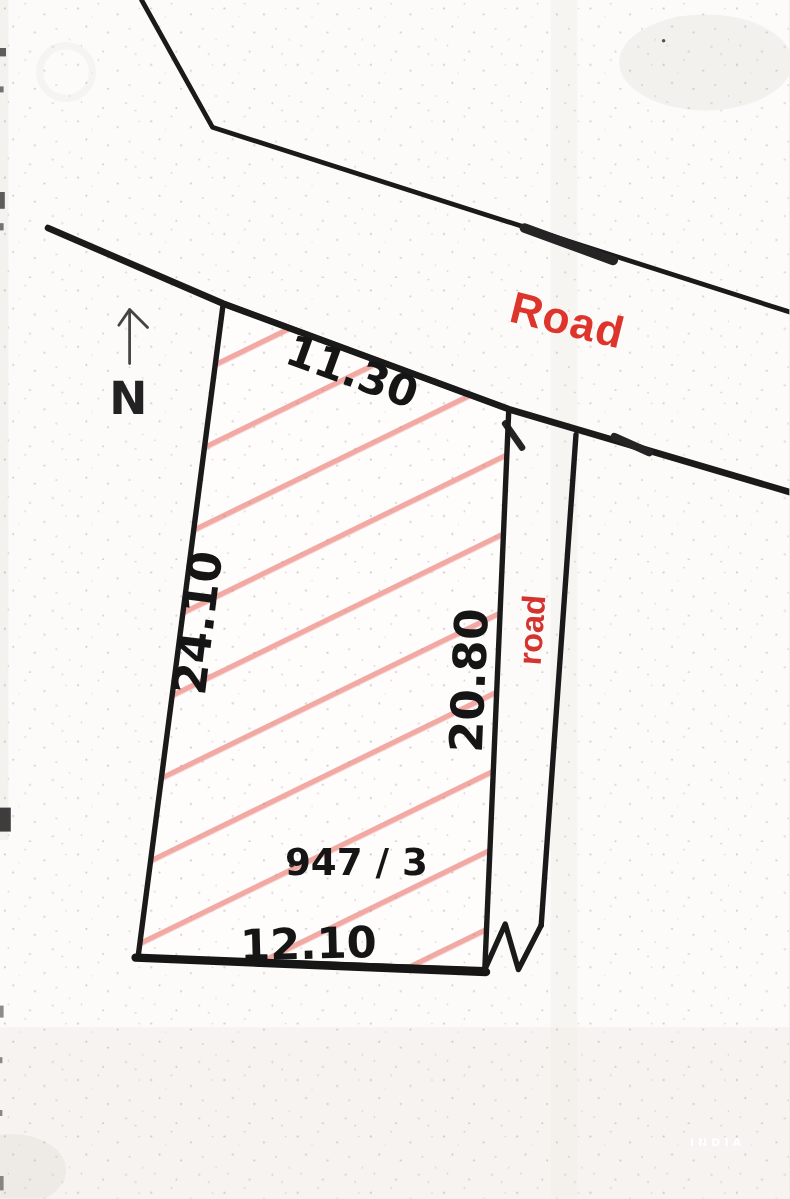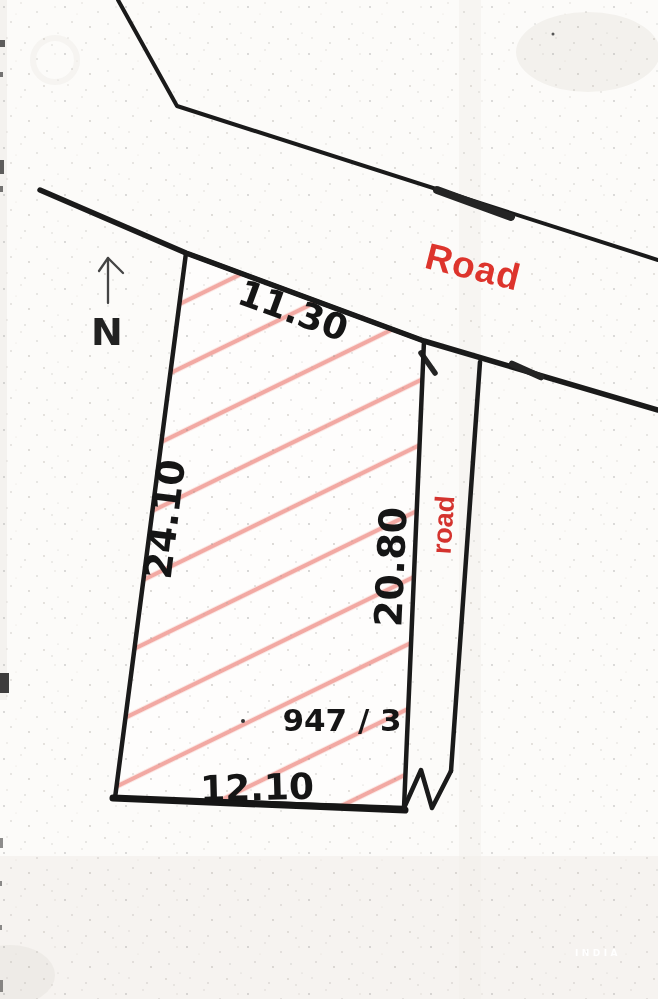--- a/index.html
+++ b/index.html
@@ -20,21 +20,21 @@
   }
   .lbl-road-right{
     left:444px;top:525px;font-size:27px;color:#d4332e;
     font-family:"Liberation Sans",sans-serif;
     transform:translate(-50%,-50%) rotate(-86deg);
   }
   .lbl-dim-top{left:293px;top:311px;font-size:36px;transform:translate(-50%,-50%) rotate(20deg);}
   .lbl-dim-left{left:165px;top:519px;font-size:38px;transform:translate(-50%,-50%) rotate(-83deg);}
   .lbl-dim-right{left:391px;top:567px;font-size:38px;transform:translate(-50%,-50%) rotate(-87.5deg);}
   .lbl-dim-bottom{left:257px;top:788px;font-size:36px;transform:translate(-50%,-50%) rotate(-1.5deg);}
-  .lbl-plot-number{left:297px;top:720px;font-size:31px;transform:translate(-50%,-50%);margin-left:45px;}
+  .lbl-plot-number{left:297px;top:720px;font-size:31px;transform:translate(-50%,-50%);}
   .lbl-north{left:107px;top:332px;font-size:38px;color:#222;transform:translate(-50%,-50%);}
   .watermark{
     position:absolute;left:565px;top:927px;font-size:60px;font-weight:bold;
     letter-spacing:2px;color:rgba(255,255,255,0.35);
     -webkit-text-stroke:2px rgba(255,255,255,0.95);
     transform:translate(-50%,-50%);
   }
   .watermark-sub{
     position:absolute;left:598px;top:953px;font-size:9px;font-weight:bold;
     letter-spacing:3.5px;color:rgba(255,255,255,0.95);

